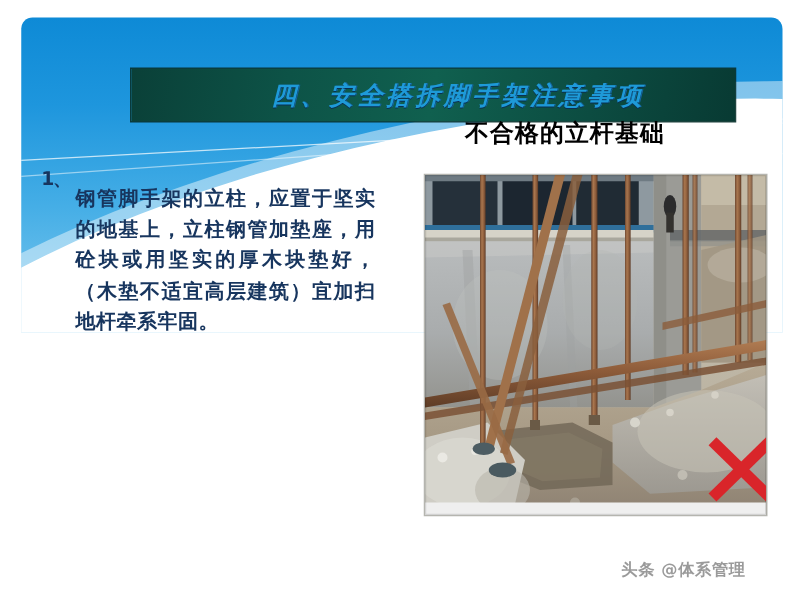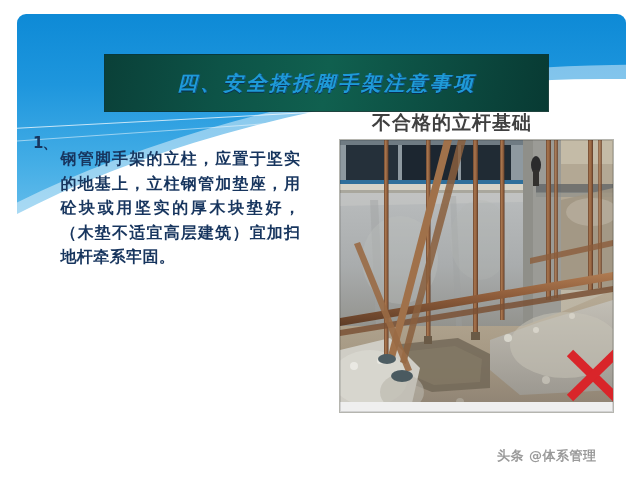--- a/index.html
+++ b/index.html
@@ -34,24 +34,24 @@
   .hairline{
     position:absolute;height:1px;background:rgba(255,255,255,.72);
     transform-origin:left center;
   }
   .hairline.h1{left:-40px;top:116px;width:760px;transform:rotate(-3.1deg);}
   .hairline.h2{left:-20px;top:128px;width:760px;transform:rotate(-4.0deg);background:rgba(255,255,255,.5);}
   .hairline.h3{left:220px;top:122px;width:440px;transform:rotate(-2.0deg);background:rgba(255,255,255,.55);}
 
   
   #title-banner{
-    position:absolute;left:105px;top:55px;width:443px;height:56px;
+    position:absolute;left:105px;top:55px;width:443px;height:42px;
     background:linear-gradient(100deg,#0a4038 0%,#0d5347 26%,#10604f 50%,#0c4c41 76%,#083a33 100%);
     box-shadow:0 0 0 1px rgba(8,48,42,.9);
-    display:flex;align-items:center;justify-content:center;
+    display:flex;align-items:center;justify-content:center;padding-left:40px;
   }
   #title-text{
     font-family:"DejaVu Sans","Liberation Sans",sans-serif;
     font-size:20px;font-weight:bold;font-style:italic;
     letter-spacing:3px;
     color:#1e9ad8;
     text-shadow:0 1px 0 #0a2f52, 1px 0 0 #1566a0;
     white-space:nowrap;
   }
 
@@ -68,23 +68,23 @@
   #body-text{
     font-family:Liberation Mono, monospace;
     font-size:16px;font-weight:bold;color:#17355e;
     line-height:24.5px;letter-spacing:.4px;
     margin-left:4px;width:240px;
     text-align:justify;text-justify:inter-ideograph;
   }
 
   
   #photo-heading{
-    position:absolute;left:372px;top:110px;
-    font-family:"DejaVu Sans","Liberation Sans",sans-serif;
-    font-size:19px;font-weight:bold;color:#404040;
+    position:absolute;left:372px;top:94px;
+    font-family:"DejaVu Sans","Liberation Sans",sans-serif;
+    font-size:19px;font-weight:bold;color:#000000;
     letter-spacing:1px;white-space:nowrap;
     text-shadow:0 1px 0 rgba(255,255,255,.35);
   }
 
   
   #photo{
     position:absolute;left:340px;top:140px;width:273px;height:272px;
     overflow:hidden;background:#9a9a93;
     box-shadow:0 0 0 1px rgba(120,120,110,.55);
   }

